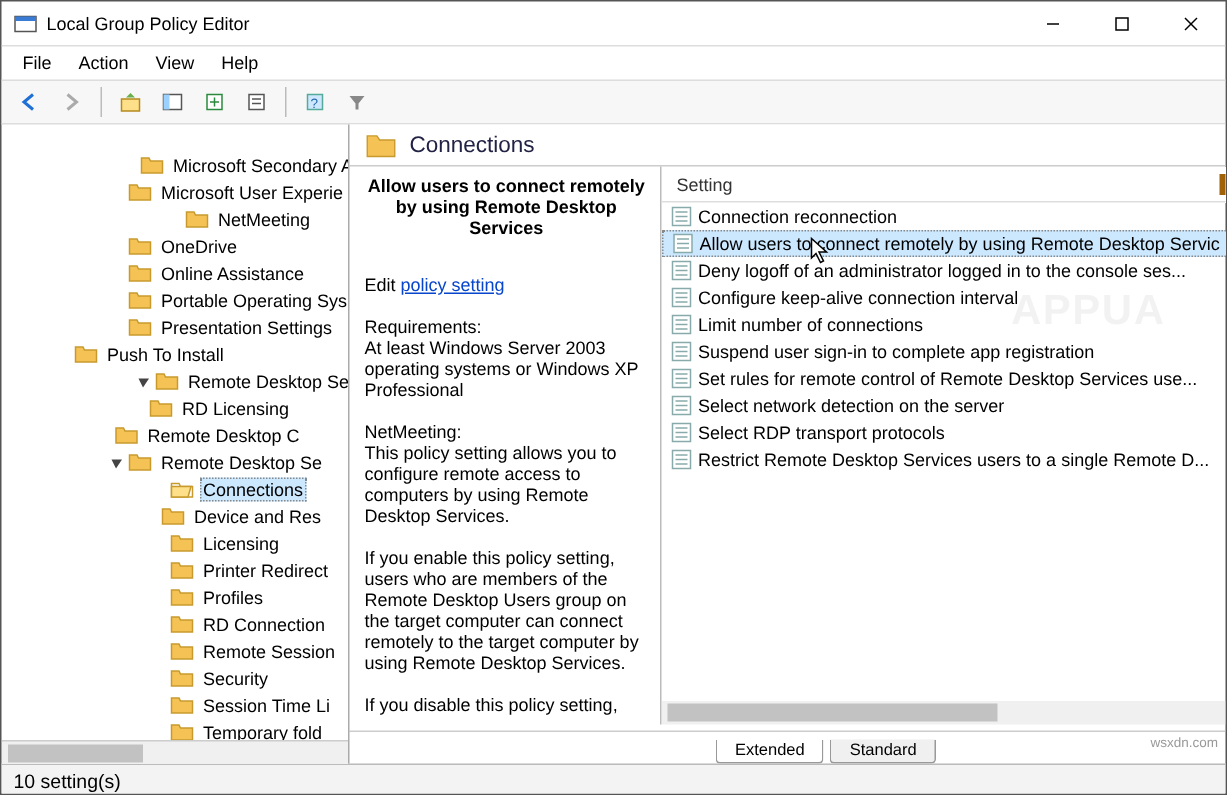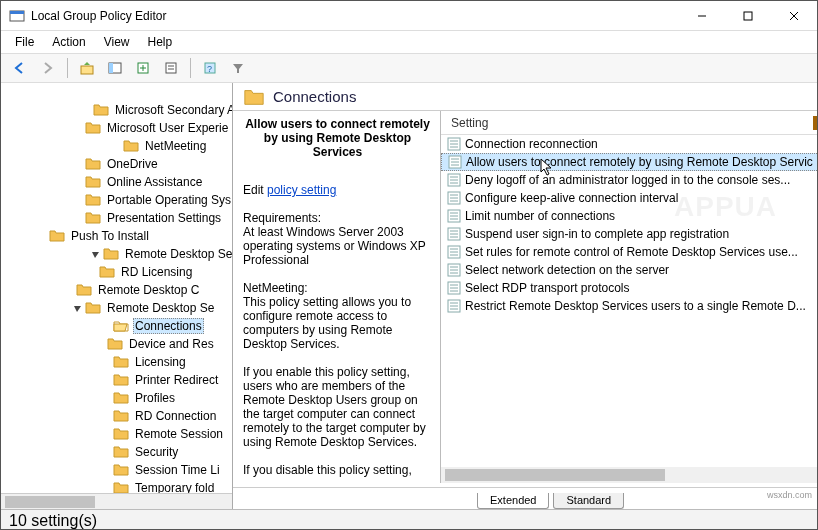--- a/index.html
+++ b/index.html
@@ -43,21 +43,21 @@
   .col-head { position:sticky; top:0; background:#fff; border-bottom:1px solid #ddd; display:flex; height:24px; align-items:center; padding-left:6px; font-size:12px; color:#333;}
   .col-head > div { padding:0 4px; border-right:4px solid #a16207;}
   .row { display:flex; align-items:center; height:18px; width:640px; padding-left:4px;}
   .row.selected { background:#cce8ff; border:1px dotted #888; height:18px;}
   .setting-icon { width:14px; height:14px; margin:0 4px 0 2px; flex-shrink:0;}
   .row .txt { font-size:12px; white-space:nowrap; overflow:hidden; text-overflow:ellipsis;}
   .tabs { height:22px; display:flex; align-items:flex-end; border-top:1px solid #ccc;}
   .tab { padding:1px 12px 2px; border:1px solid #999; border-top:none; border-radius:0 0 3px 3px; margin-left:4px; font-size:11px; background:#fff; position:relative; top:0;}
   .tab.active { z-index:2;}
   .tab.inactive { background:#f0f0f0;}
-  .statusbar { height:22px; border-top:1px solid #bbb; display:flex; align-items:center; padding:0 8px; font-size:16px; background:#f3f3f3;}
+  .statusbar { height:22px; border-top:1px solid #bbb; display:flex; align-items:center; padding:0 8px; font-size:13px; background:#f3f3f3;}
   .cursor { position:absolute; pointer-events:none;}
   .hscroll-tree { position:absolute; bottom:0; left:0; right:0; height:16px; background:#f0f0f0; border-top:1px solid #ccc; display:flex; align-items:center;}
   .hscroll-tree .thumb { width:90px; height:12px; background:#c2c2c2; margin-left:4px;}
   .hscroll-list { position:absolute; bottom:0; left:0; right:0; height:16px; background:#f0f0f0; display:flex; align-items:center;}
   .hscroll-list .thumb { width:220px; height:12px; background:#c2c2c2; margin-left:4px;}
   .rbody { flex:1; position:relative; min-height:0;}
   .list-pane-wrap { position:relative; flex:1; min-width:0; display:flex; flex-direction:column;}
   .watermark { position:absolute; right:40px; top:80px; font-size:28px; color:rgba(0,0,0,0.05); font-weight:600; letter-spacing:1px; pointer-events:none;}
   .corner { position:absolute; right:6px; bottom:30px; font-size:9px; color:#999;}
 </style>

